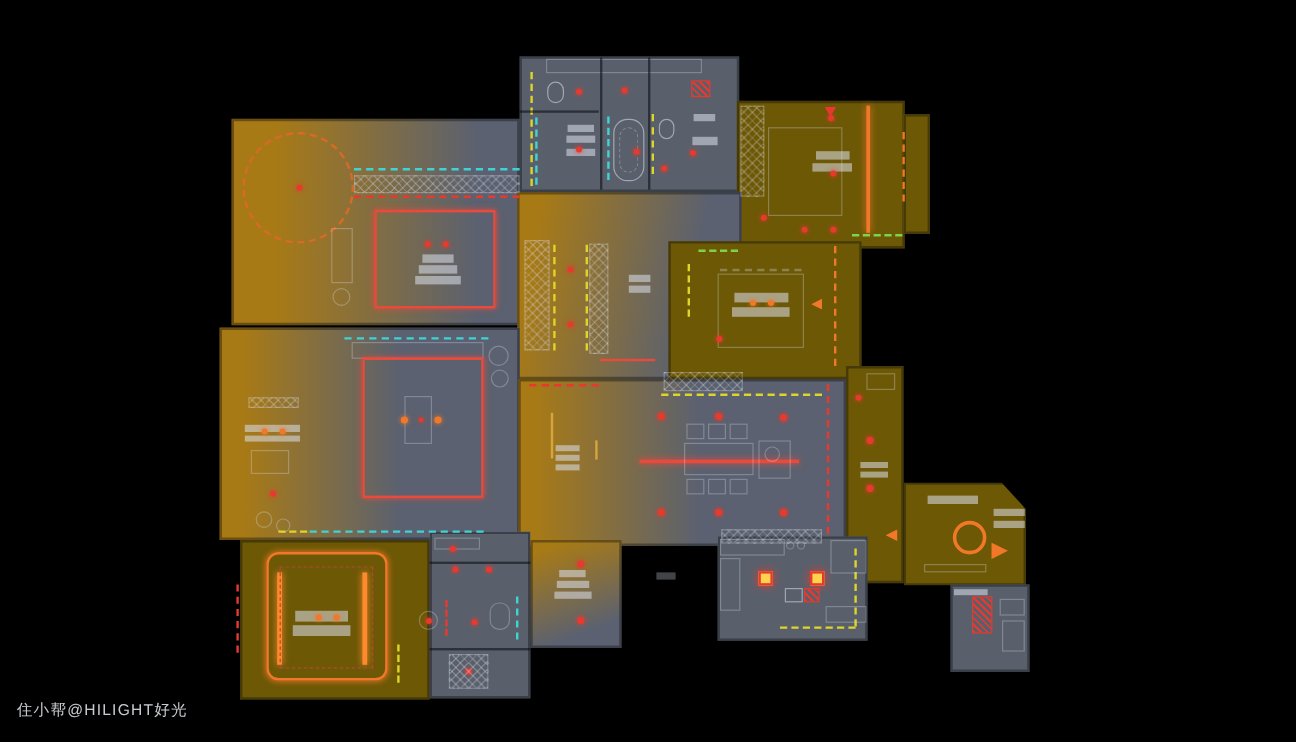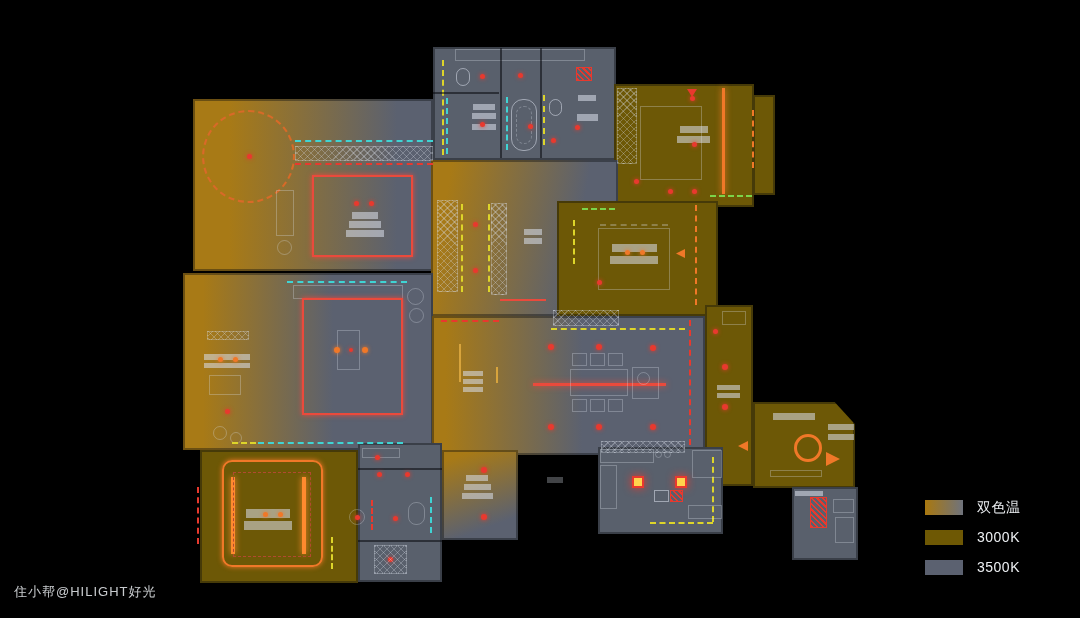--- a/index.html
+++ b/index.html
@@ -204,29 +204,15 @@
       <div class="det" style="left: 692px; top: 450px; width: 30px; height: 28px; border: 1px solid rgba(218, 224, 236, 0.3);"></div>
       <div class="det" style="left: 655px; top: 451px; width: 7px; height: 7px; border: 1.5px solid rgba(218, 224, 236, 0.3); border-radius: 50%;"></div>
       <div class="det" style="left: 664px; top: 451px; width: 7px; height: 7px; border: 1.5px solid rgba(218, 224, 236, 0.3); border-radius: 50%;"></div>
       <div class="det" style="left: 810px; top: 497px; width: 17px; height: 31px; background: repeating-linear-gradient(45deg, rgb(232, 57, 46) 0px, rgb(232, 57, 46) 1.5px, transparent 1.5px, transparent 4px); border: 1.5px solid rgb(232, 57, 46);"></div>
       <div class="det" style="left: 833px; top: 499px; width: 21px; height: 14px; border: 1px solid rgba(218, 224, 236, 0.3);"></div>
       <div class="det" style="left: 835px; top: 517px; width: 19px; height: 26px; border: 1px solid rgba(218, 224, 236, 0.3);"></div>
       <div class="det" style="left: 795px; top: 491px; width: 28px; height: 5px; background: rgba(218, 224, 236, 0.55);"></div>
       <div class="det" style="left: 547px; top: 477px; width: 16px; height: 6px; background: rgba(218, 224, 236, 0.3);"></div>
     </div>
 
-  <div class="legend">
-    <div class="legend-row">
-      <span class="swatch" style="background: linear-gradient(90deg, rgb(169, 120, 15), rgb(111, 115, 125));"></span>
-      <span class="legend-label">双色温</span>
-    </div>
-    <div class="legend-row">
-      <span class="swatch" style="background: rgb(110, 88, 4);"></span>
-      <span class="legend-label">3000K</span>
-    </div>
-    <div class="legend-row">
-      <span class="swatch" style="background: rgb(91, 97, 112);"></span>
-      <span class="legend-label">3500K</span>
-    </div>
-  </div>
 
   <div class="watermark">住小帮@HILIGHT好光</div>
 </div>
 
 </body></html>

